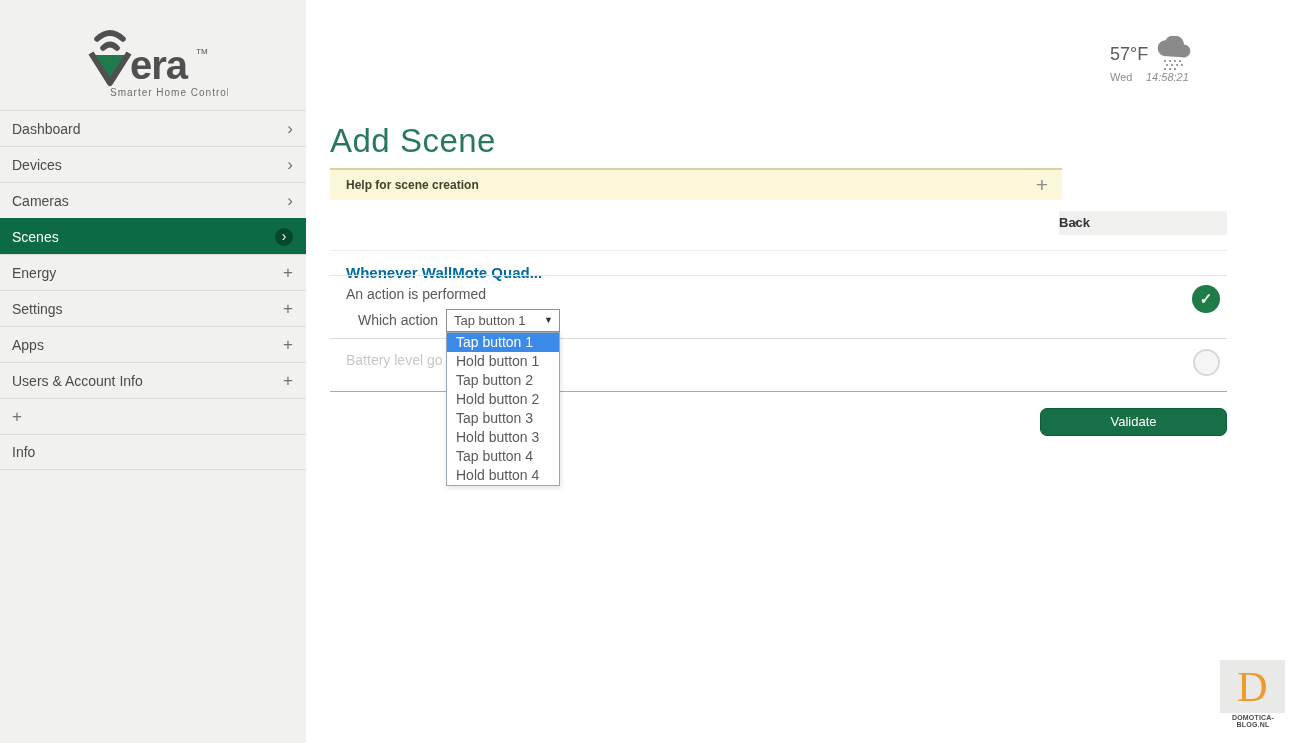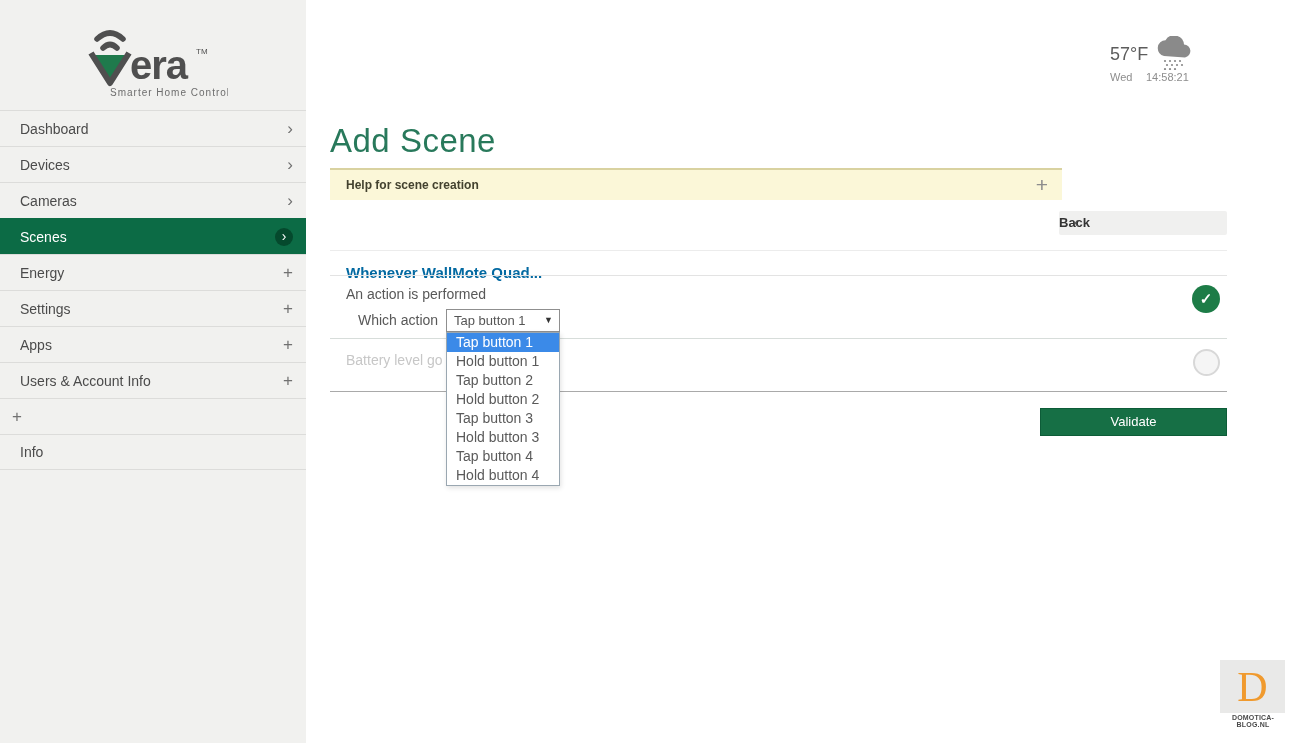--- a/index.html
+++ b/index.html
@@ -19,37 +19,37 @@
   }
   .logo-wrap { position:absolute; left:88px; top:22px; width:140px; height:78px; }
   .nav { position:absolute; top:110px; left:0; width:306px; }
   .nav-item {
     height:36px; display:flex; align-items:center;
     padding:0 13px 0 12px;
     border-top:1px solid #dcdcda;
     font-size:14px; color:#4b4b4b; cursor:pointer;
   }
   .nav-item:last-child { border-bottom:1px solid #dcdcda; }
-  .nav-label { flex:1;margin-left:8px; }
+  .nav-label { flex:1; }
   .nav-icon { color:#717171; font-size:17px; line-height:1; }
   .nav-item.selected {
     background:#0c6b45; color:#ffffff; border-top-color:#0c6b45;
   }
   .nav-item.selected .nav-icon {
     background:#05492d; color:#ffffff;
     width:18px; height:18px; border-radius:50%;
     display:flex; align-items:center; justify-content:center;
     font-size:14px; padding-bottom:2px;
   }
 
   
   .weather-temp { position:absolute; left:1110px; top:44px; font-size:18px; color:#5c5c5c; }
   .weather-icon { position:absolute; left:1152px; top:36px; }
   .weather-day  { position:absolute; left:1110px; top:71px; font-size:11px; color:#8d8d8d; }
-  .weather-time { position:absolute; left:1146px; top:71px; font-size:11px; color:#8d8d8d; }
+  .weather-time { position:absolute; left:1146px; top:71px; font-size:11px; color:#8d8d8d;font-style:italic; }
 
   
   .page-title {
     position:absolute; left:330px; top:122px;
     font-size:33px; font-weight:400; color:#28795b; letter-spacing:0.5px;
   }
   .help-bar {
     position:absolute; left:330px; top:168px; width:732px; height:32px;
     background:#fbf7d8; border-top:2px solid #d9d2a0;
   }
@@ -87,21 +87,21 @@
   .divider-2 { position:absolute; left:330px; top:338px; width:897px; height:1px; background:#d7ddda; }
   .trigger2-label { position:absolute; left:346px; top:352px; font-size:14px; color:#c7c7c7; }
   .radio-circle {
     position:absolute; left:1193px; top:349px; width:27px; height:27px;
     border-radius:50%; border:2px solid #d8d8d8; background:#f5f5f5; cursor:pointer;
   }
   .divider-3 { position:absolute; left:330px; top:391px; width:897px; height:1px; background:#a9a9a9; }
 
   .validate-button {
     position:absolute; left:1040px; top:408px; width:187px; height:28px;
-    background:#166f45; border-radius:0; border:1px solid #0d5c38;
+    background:#166f45; border-radius:7px; border:1px solid #0d5c38;
     color:#ffffff; font-size:13px; text-align:center; line-height:26px; cursor:pointer;
   }
 
   
   .dropdown-list {
     position:absolute; left:446px; top:332px; width:114px;
     background:#ffffff; border:1px solid #9aa7b1;
     box-shadow:1px 2px 5px rgba(0,0,0,0.12);
     z-index:10;
   }

